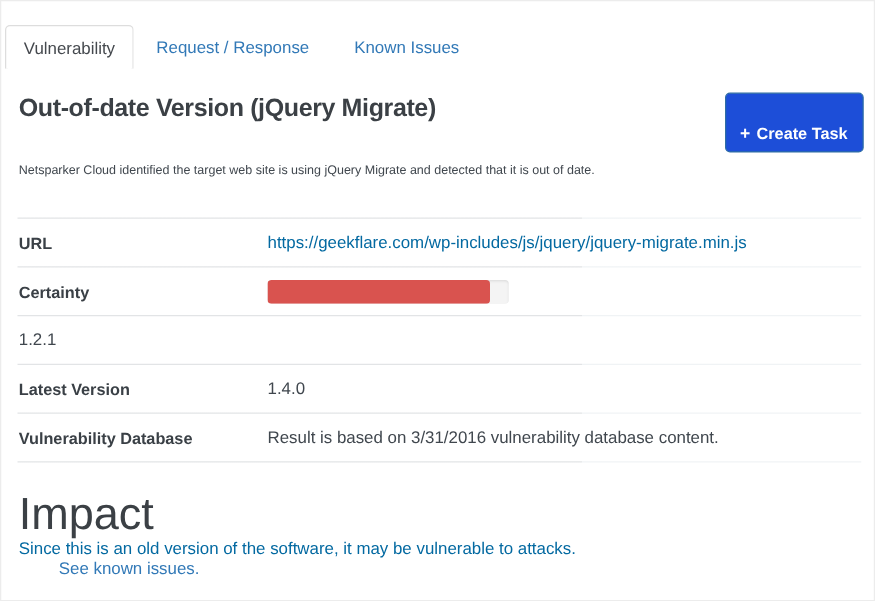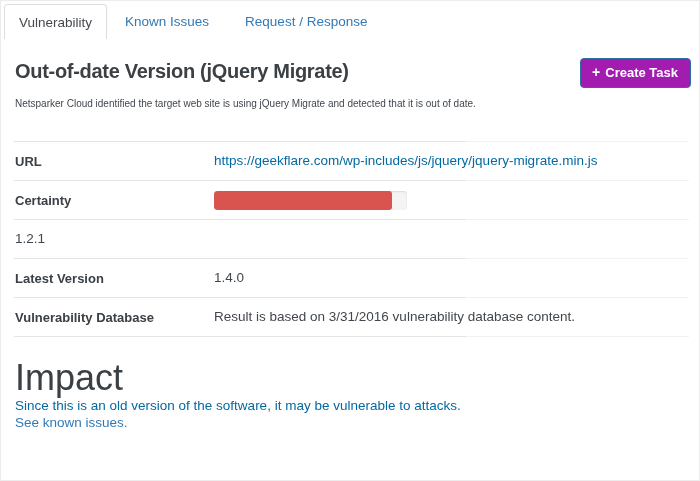--- a/index.html
+++ b/index.html
@@ -12,20 +12,21 @@
     overflow: hidden;
     position: relative;
   }
 
   
   .tabs {
     display: flex;
     align-items: stretch;
     padding: 3px 0 0 3px;
     height: 38px;
+    margin-top: 16px;
   }
   .tab {
     font-size: 13.5px;
     line-height: 15px;
     padding: 10px 14px 11px 14px;
     cursor: pointer;
     white-space: nowrap;
   }
   .tab.active {
     background: #fff;
@@ -46,28 +47,28 @@
   .page-title {
     font-size: 20px;
     line-height: 36px;
     font-weight: 700;
     color: #3b4045;
     letter-spacing: -0.3px;
     text-align: right;
   }
   .btn-create {
     margin-top: 5px;
-    background: #a21caf;
+    background: #1d4ed8;
     border: 1px solid #2e6da4;
     border-radius: 4px;
     color: #fff;
     font-size: 13px;
     font-weight: 700;
     line-height: 15px;
-    padding: 6px 12px 7px 11px;
+    padding: 24px 12px 7px 11px;
     cursor: pointer;
     white-space: nowrap;
     font-family: "Liberation Sans", "DejaVu Sans", sans-serif;
   }
   .btn-create .plus { font-weight: 700; margin-right: 5px; font-size: 14px; }
   .header-desc {
     padding: 7px 14px 0 14px;
     font-size: 10px;
     line-height: 15px;
     color: #40474e;
@@ -126,29 +127,30 @@
   }
   .impact-desc { margin-top: 3px; font-size: 13.5px; line-height: 15px; color: #0369a1; }
   .impact-link {
     display: inline-block;
     margin-top: 1px;
     font-size: 13.5px;
     line-height: 15px;
     color: #3279b7;
     text-decoration: none;
     cursor: pointer;
+    margin-left: 32px;
   }
 </style>
 </head>
 <body>
 
 <div class="tabs">
   <div class="tab active">Vulnerability</div>
+  <div class="tab inactive">Request / Response</div>
   <div class="tab inactive">Known Issues</div>
-  <div class="tab inactive">Request / Response</div>
 </div>
 
 <div class="header">
   <h1 class="page-title">Out-of-date Version (jQuery Migrate)</h1>
   <button class="btn-create">
     <span class="plus">+</span><span>Create Task</span>
   </button>
 </div>
 <p class="header-desc">Netsparker Cloud identified the target web site is using jQuery Migrate and detected that it is out of date.</p>
 

